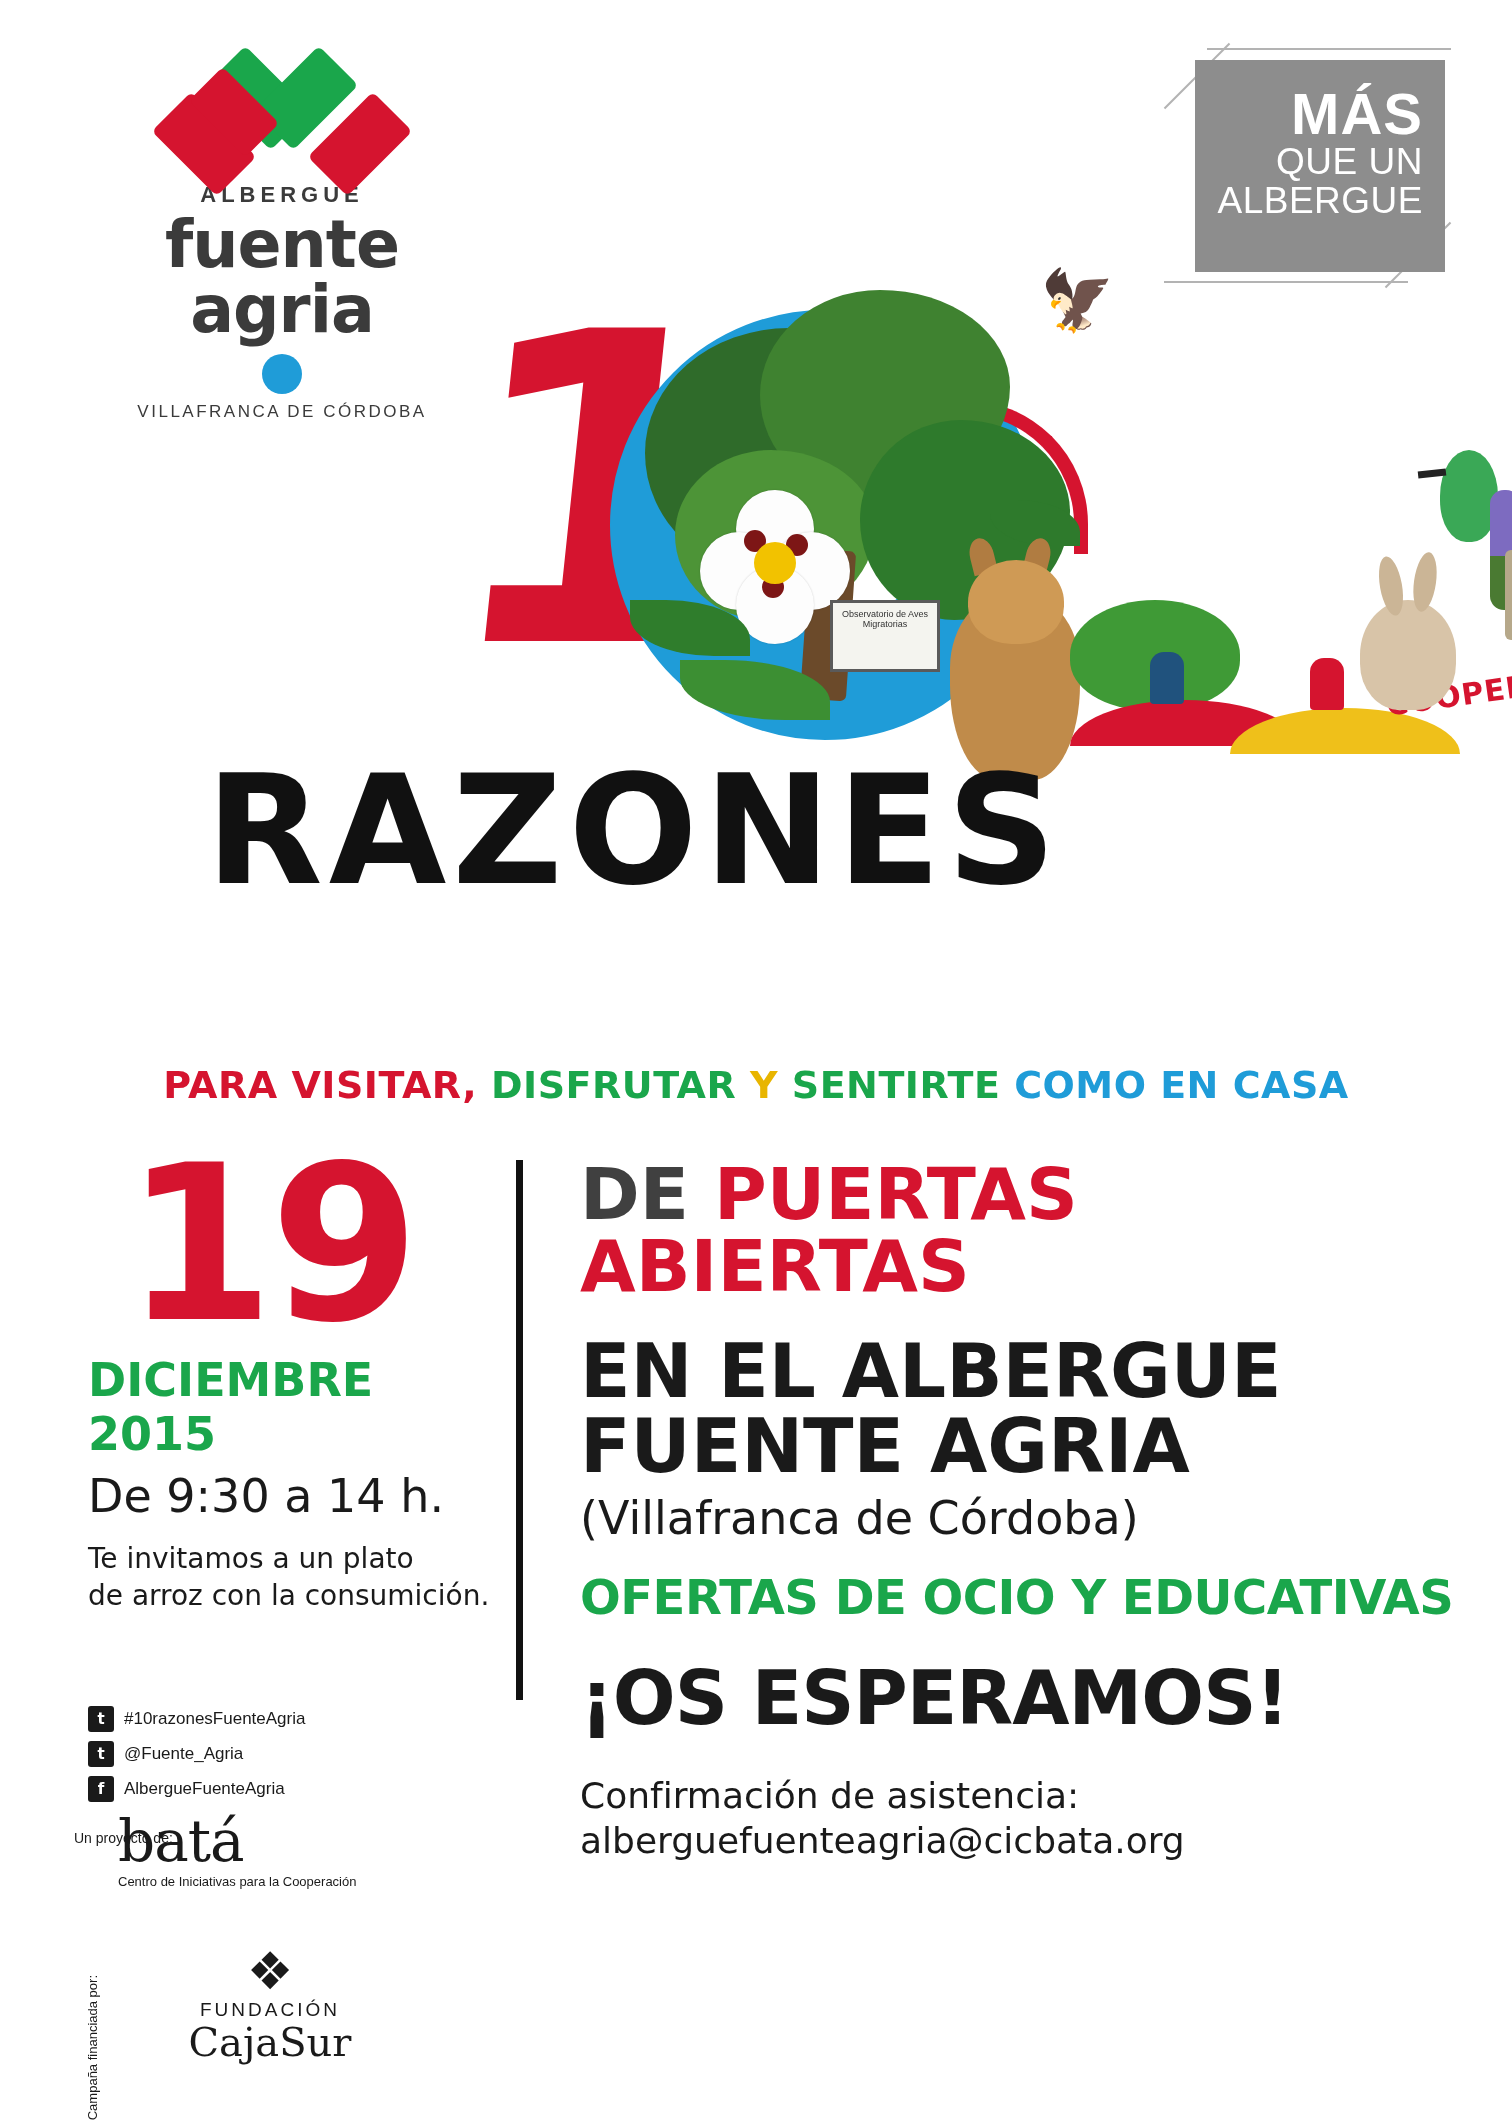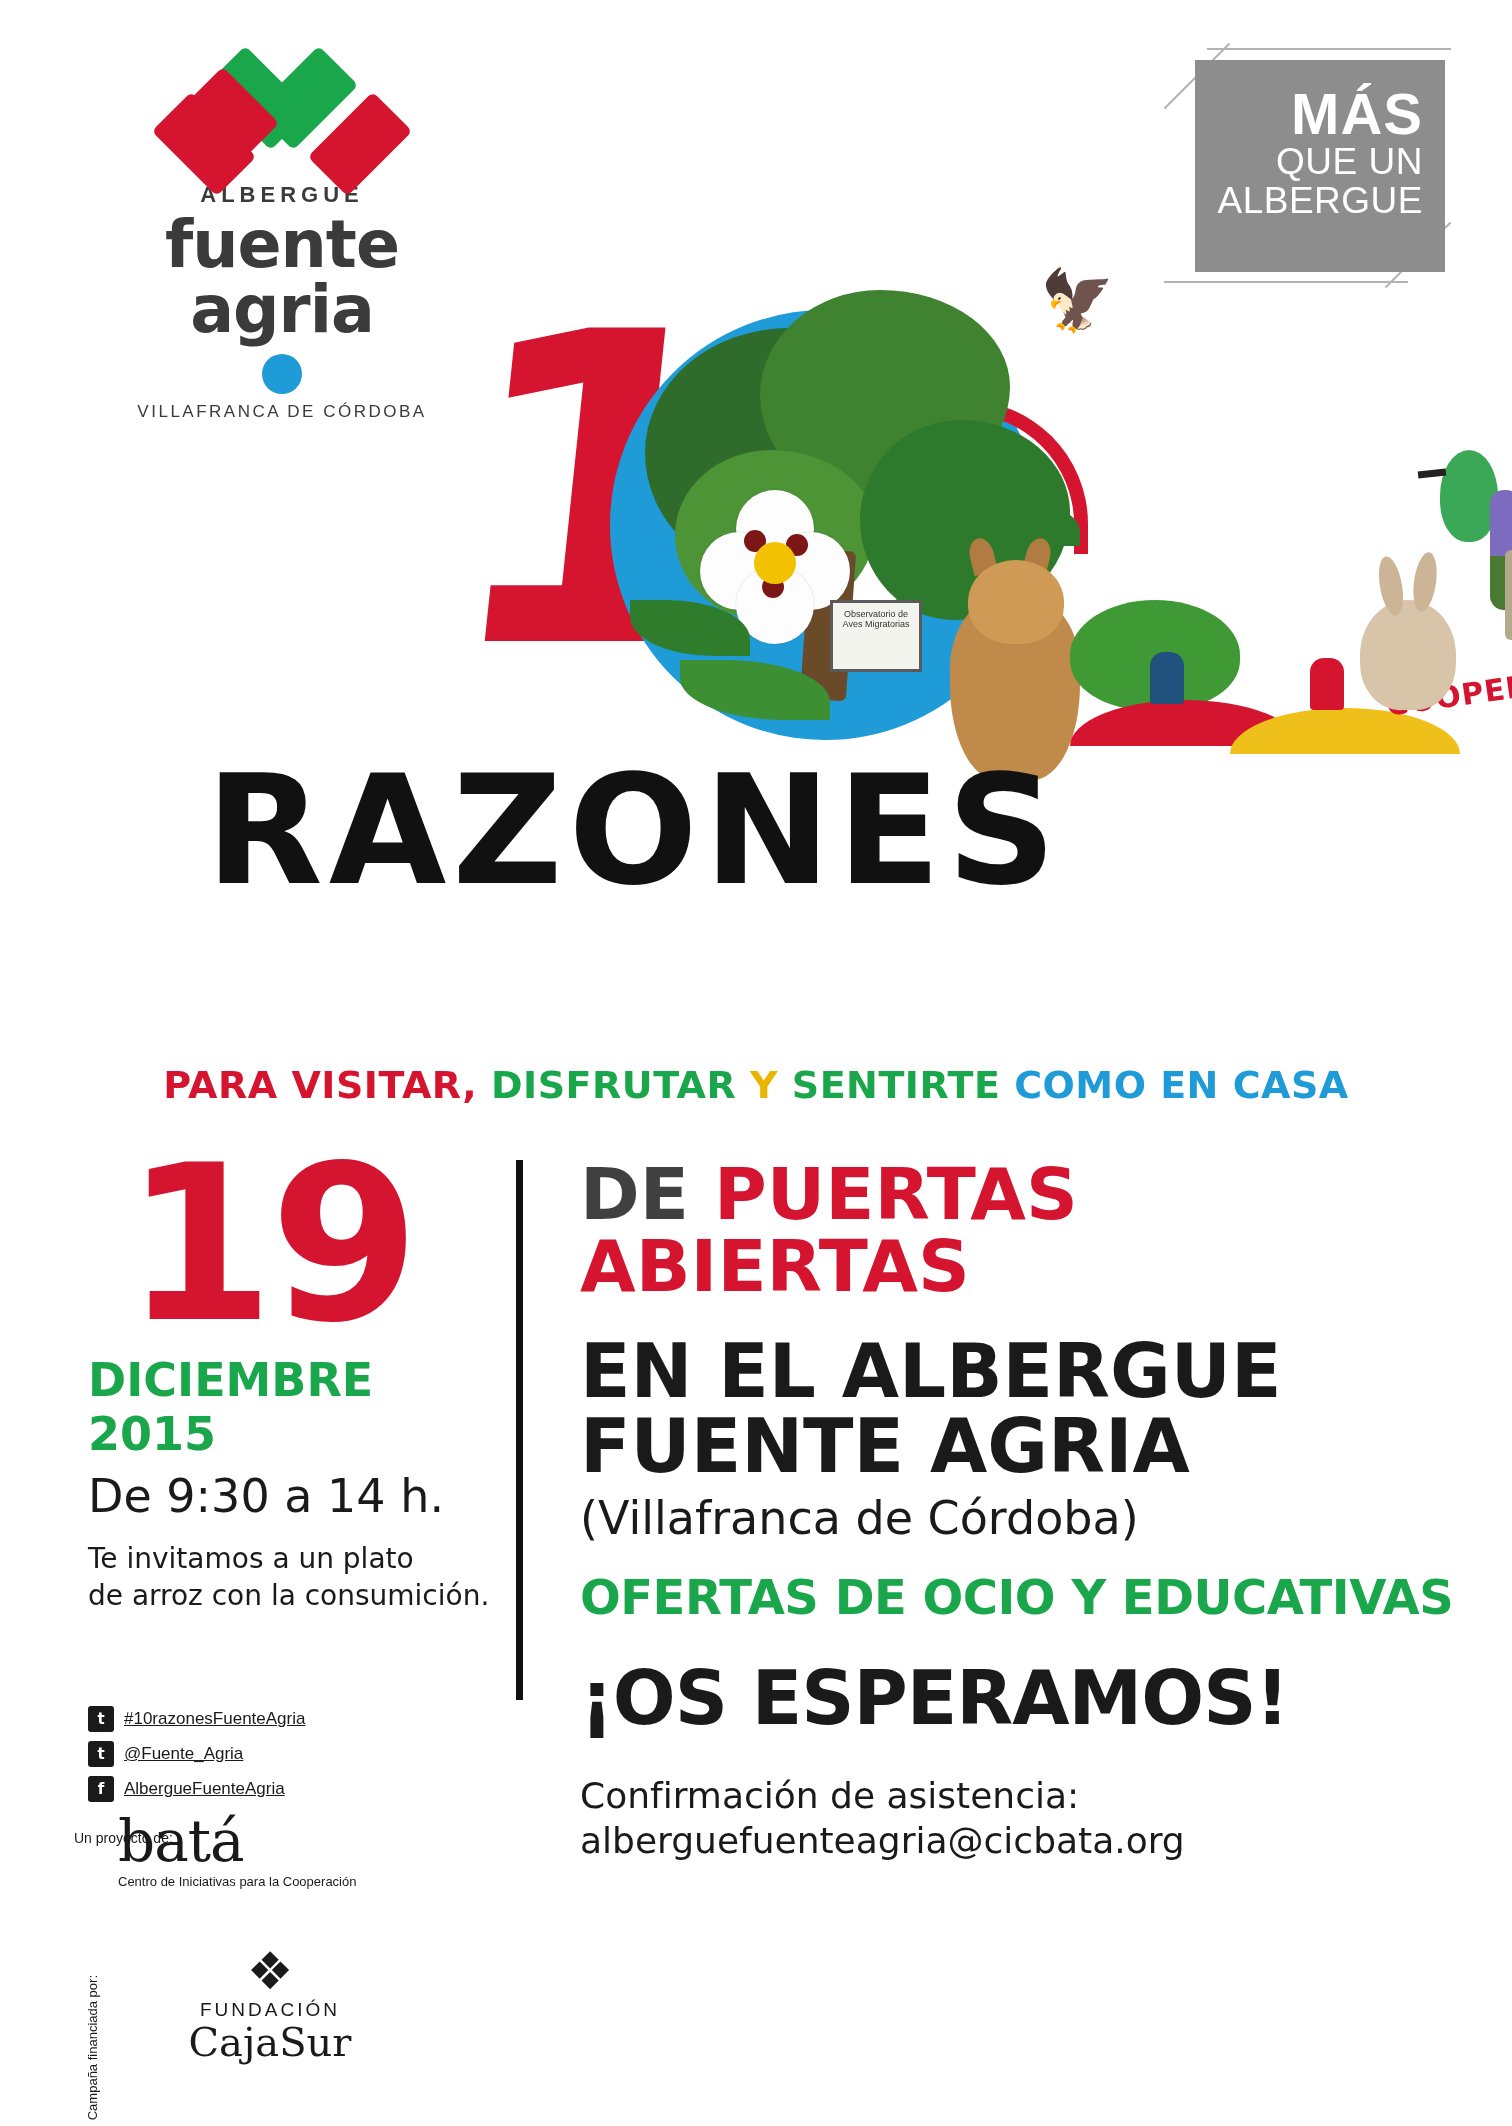--- a/index.html
+++ b/index.html
@@ -281,21 +281,21 @@
   }
   .lynx .ear {
     position: absolute; width: 24px; height: 36px;
     background: #b07c41; border-radius: 50% 50% 0 0;
   }
   .lynx .ear.l { left: 20px; top: -52px; transform: rotate(-14deg); }
   .lynx .ear.r { left: 76px; top: -52px; transform: rotate(14deg); }
   .sign {
     position: absolute;
     left: 400px; top: 300px;
-    width: 92px; height: 72px;
+    width: 110px; height: 72px;
     background: #f4f4ef;
     border: 3px solid #5a5a5a;
     font-size: 9px;
     color: #333;
     padding: 6px 4px;
     box-sizing: border-box;
     text-align: center;
     line-height: 1.15;
     font-family: "Liberation Sans", sans-serif;
   }
@@ -460,21 +460,20 @@
     font-weight: bold;
     display: flex;
     align-items: center;
     justify-content: center;
     border-radius: 3px;
     font-family: "DejaVu Sans", sans-serif;
   }
   .social-txt {
     font-size: 17px;
     color: #1a1a1a;
-    text-decoration: underline;
   }
 
   
   #partner-bata {
     position: absolute;
     left: 118px;
     top: 1812px;
     width: 280px;
   }
   #bata-label {

